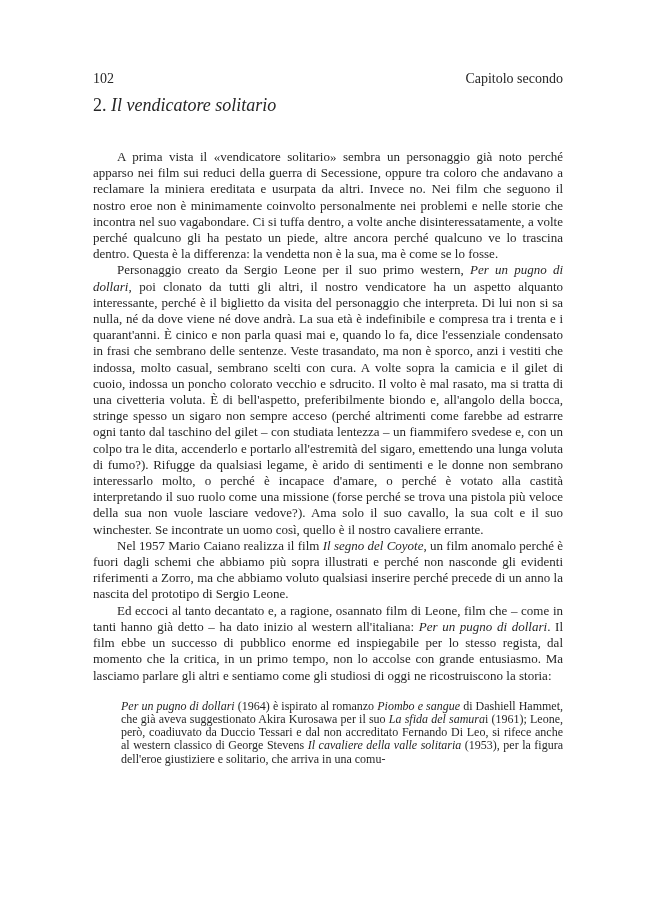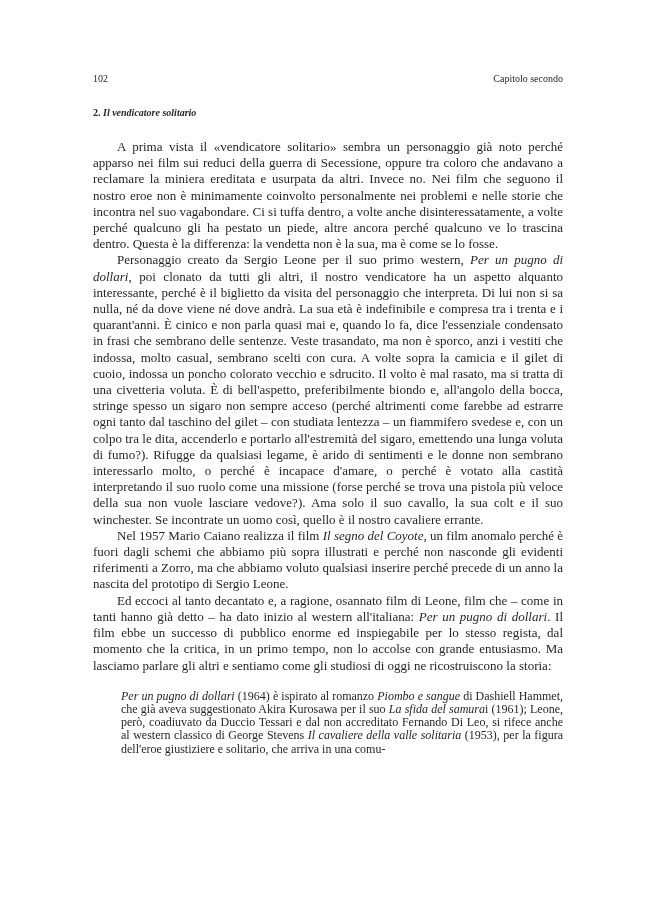--- a/index.html
+++ b/index.html
@@ -15,37 +15,37 @@
     font-family: "Liberation Serif", serif;
     color: #262626;
     overflow: hidden;
     box-sizing: border-box;
     padding: 72px 87px 0 93px;
   }
   .running-header {
     display: flex;
     justify-content: space-between;
     align-items: baseline;
-    font-size: 10px;
+    font-size: 14px;
     line-height: 14px;
     text-align: right;
   }
   .chapter {
   }
   .section-heading {
-    margin: 19px 0 0 0;
-    font-size: 10px;
-    font-weight: bold;
+    margin: 12px 0 0 0;
+    font-size: 18px;
+    font-weight: normal;
     line-height: 15px;
   }
   .section-heading .title {
     font-style: italic;
   }
   .text-block {
-    margin-top: 19px;
+    margin-top: 36px;
   }
   p.body {
     margin: 0;
     font-size: 13px;
     line-height: 16.2px;
     text-align: justify;
     text-indent: 24px;
   }
   p.quote {
     margin: 16px 0 0 28px;

